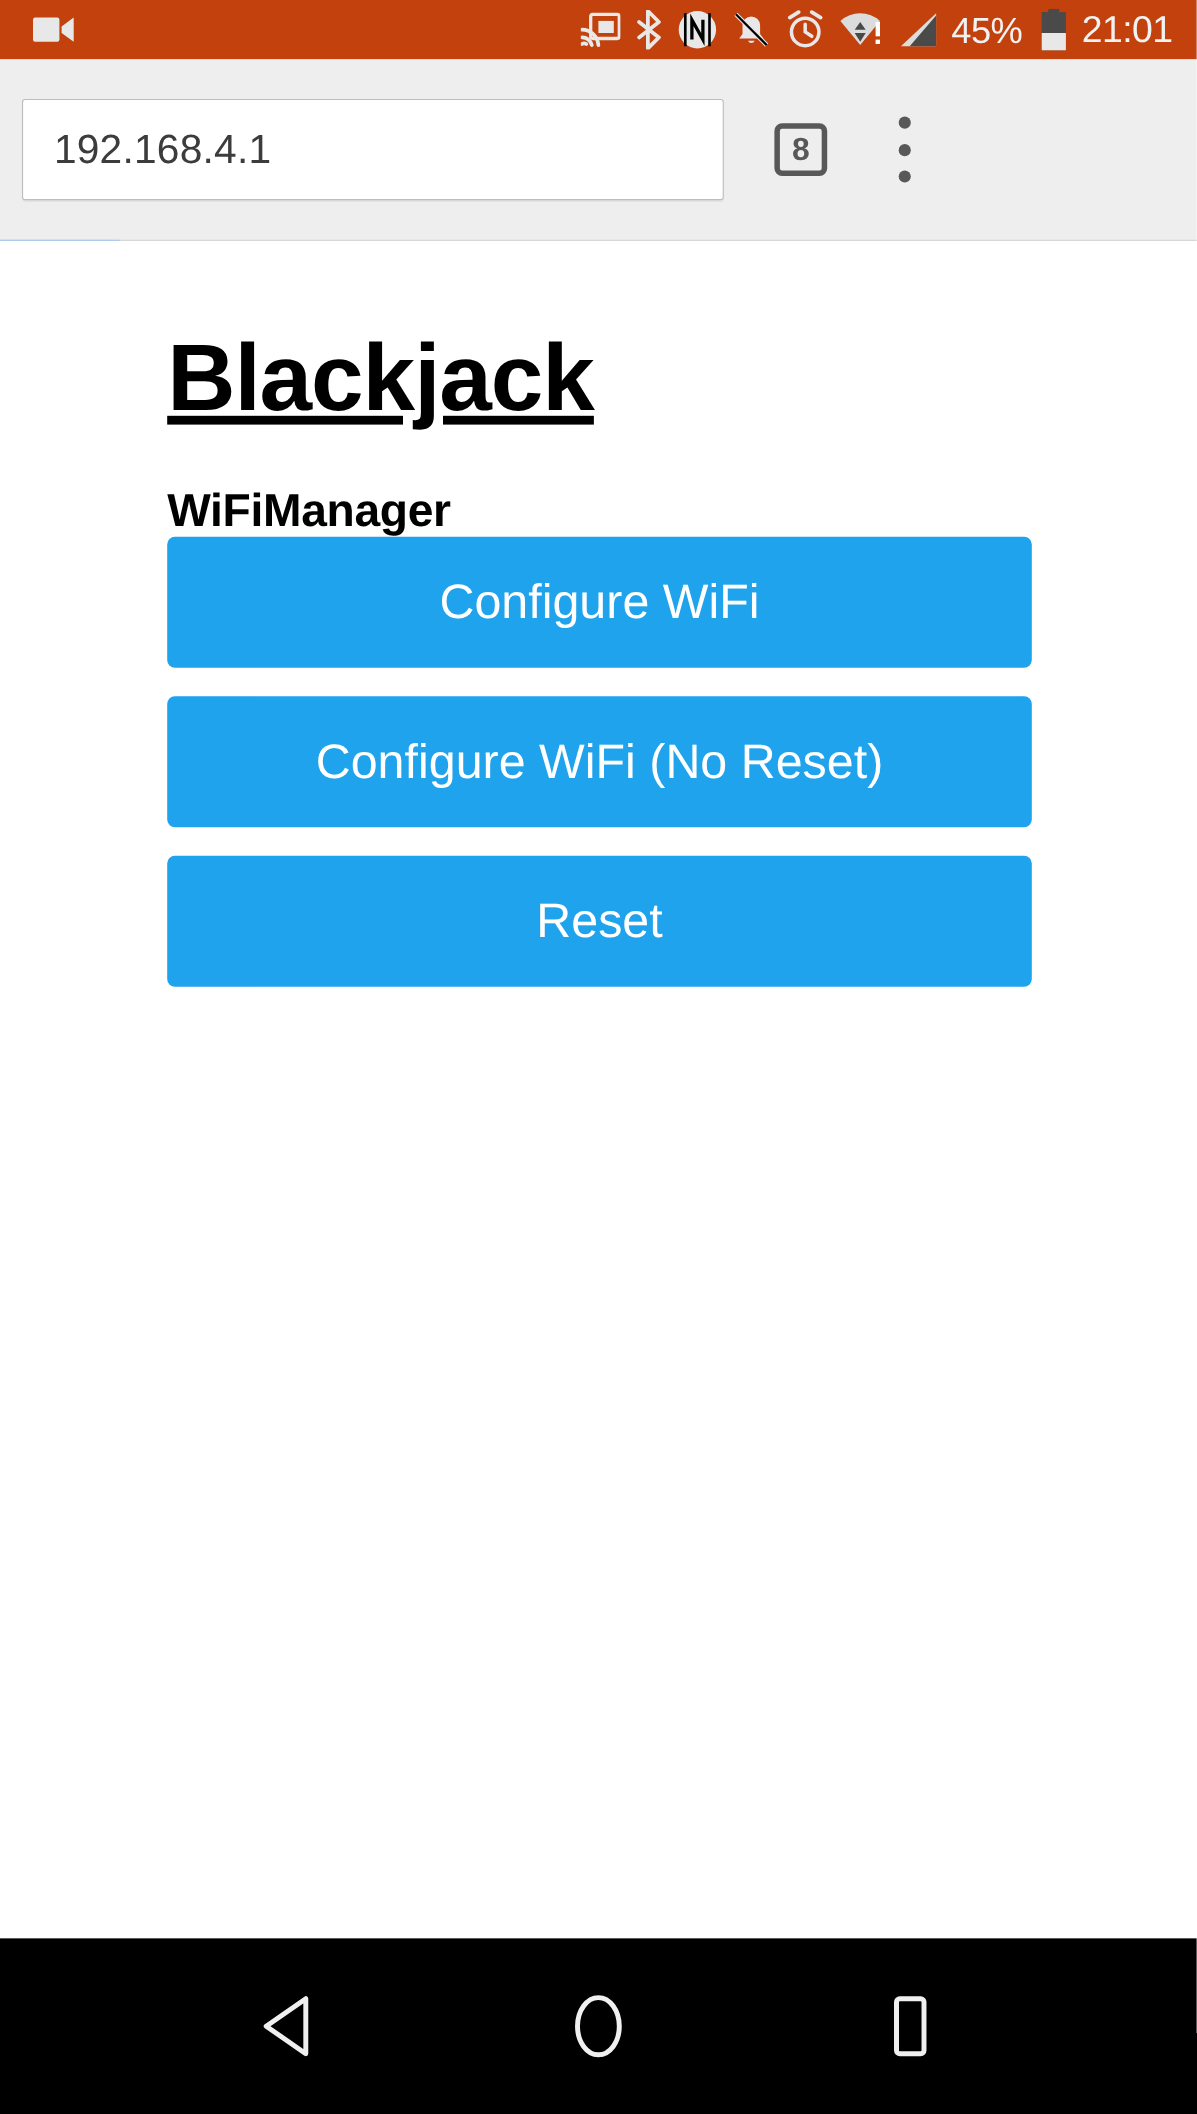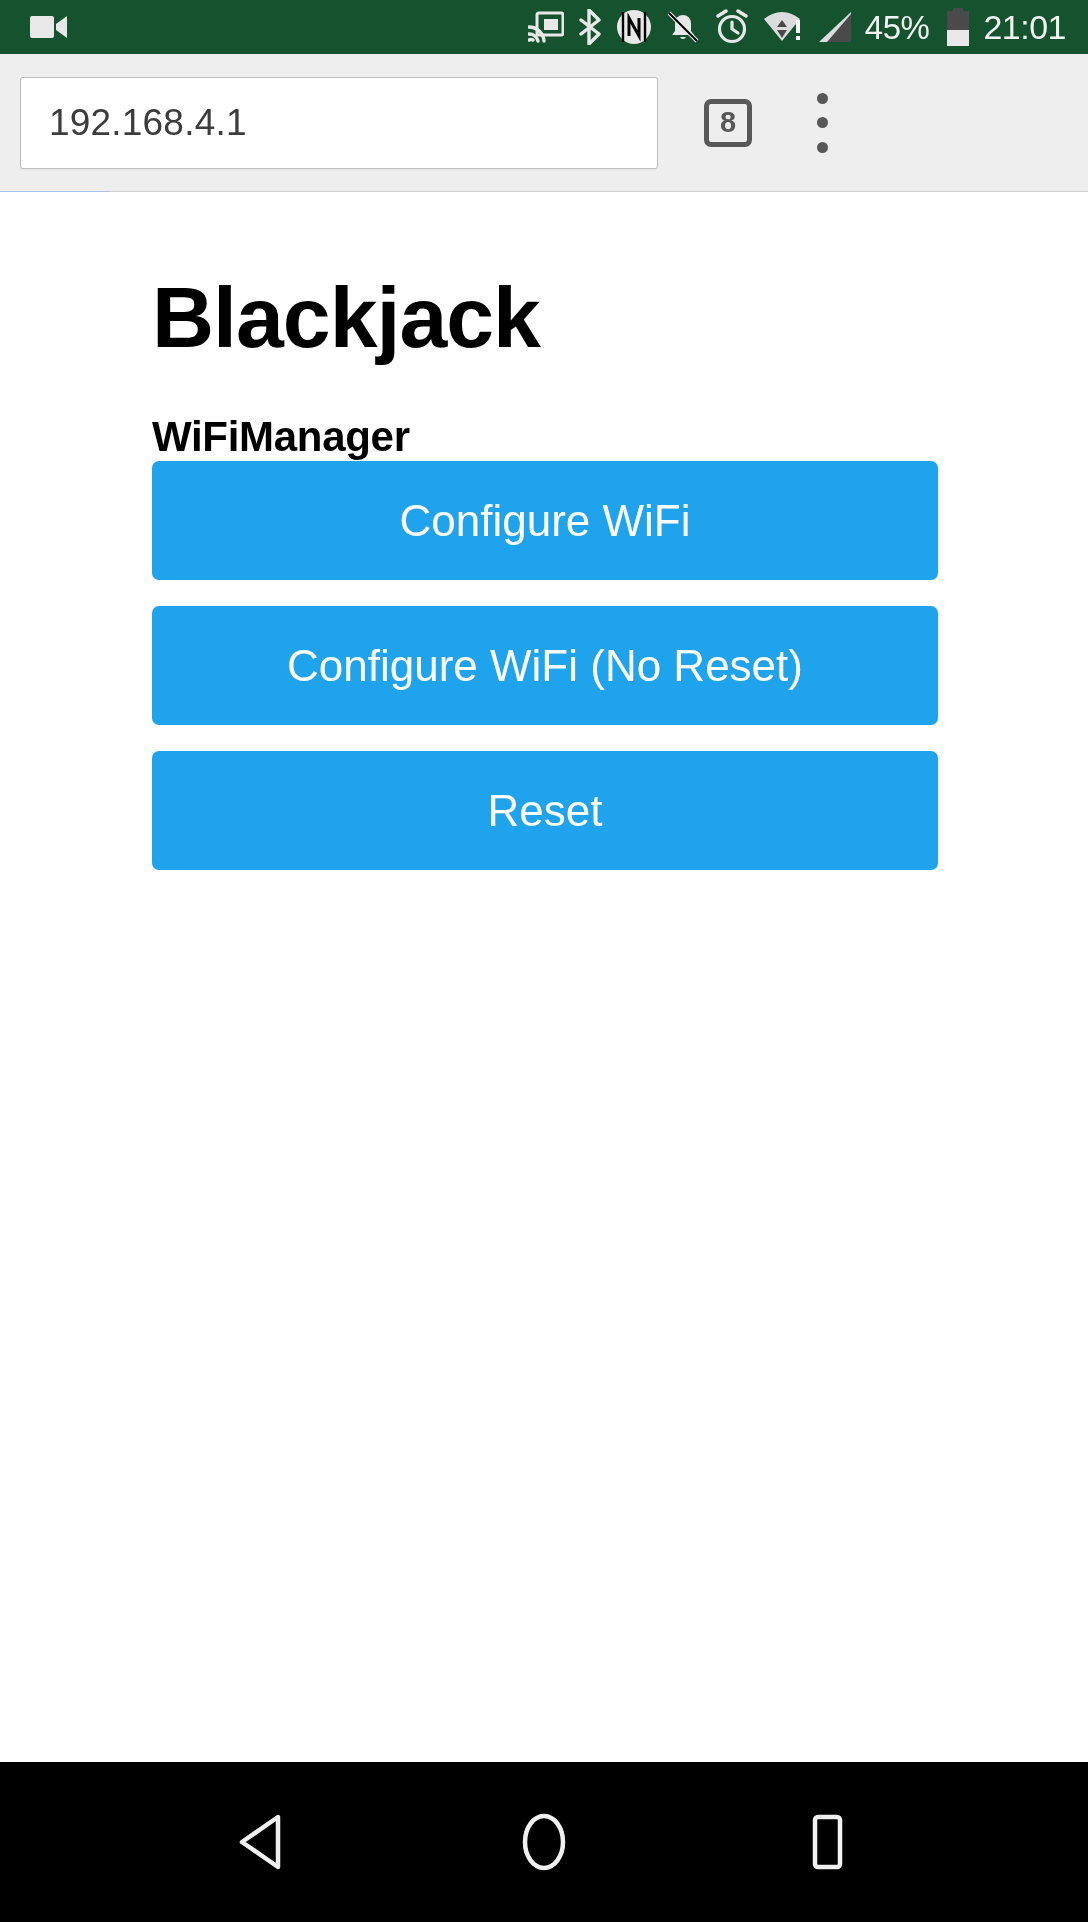--- a/index.html
+++ b/index.html
@@ -17,21 +17,21 @@
     width: 1088px;
     height: 1922px;
     background: #ffffff;
     display: flex;
     flex-direction: column;
   }
 
   
   #status-bar {
     height: 54px;
-    background: #14532d;
+    background: #c2410c;
     display: flex;
     align-items: center;
     flex-shrink: 0;
     padding: 0 22px 0 30px;
     position: relative;
   }
   #status-left {
     display: flex;
     align-items: center;
   }
@@ -50,21 +50,21 @@
     font-size: 33px;
     font-family: "Liberation Sans", sans-serif;
     letter-spacing: -0.5px;
     line-height: 1;
   }
   #battery-pct { margin-right: 4px; }
   #clock { margin-left: 0; font-size: 34px; }
 
   
   #browser-bar {
-    height: 138px;
+    height: 165px;
     background: #eeeeee;
     flex-shrink: 0;
     display: flex;
     align-items: center;
     padding: 0 18px 0 20px;
     position: relative;
     border-bottom: 1px solid #d0d0d0;
   }
   #url-field {
     width: 638px;
@@ -145,20 +145,21 @@
     overflow: hidden;
   }
   #page-title {
     font-size: 86px;
     font-weight: bold;
     color: #000000;
     line-height: 1.15;
     letter-spacing: -1px;
     margin-top: 18px;
     font-family: "Liberation Sans", sans-serif;
+    text-decoration: underline;
   }
   #page-subtitle {
     font-size: 42px;
     font-weight: bold;
     color: #000000;
     margin-top: 46px;
     margin-bottom: 0;
     letter-spacing: -0.3px;
     font-family: "Liberation Sans", sans-serif;
   }

